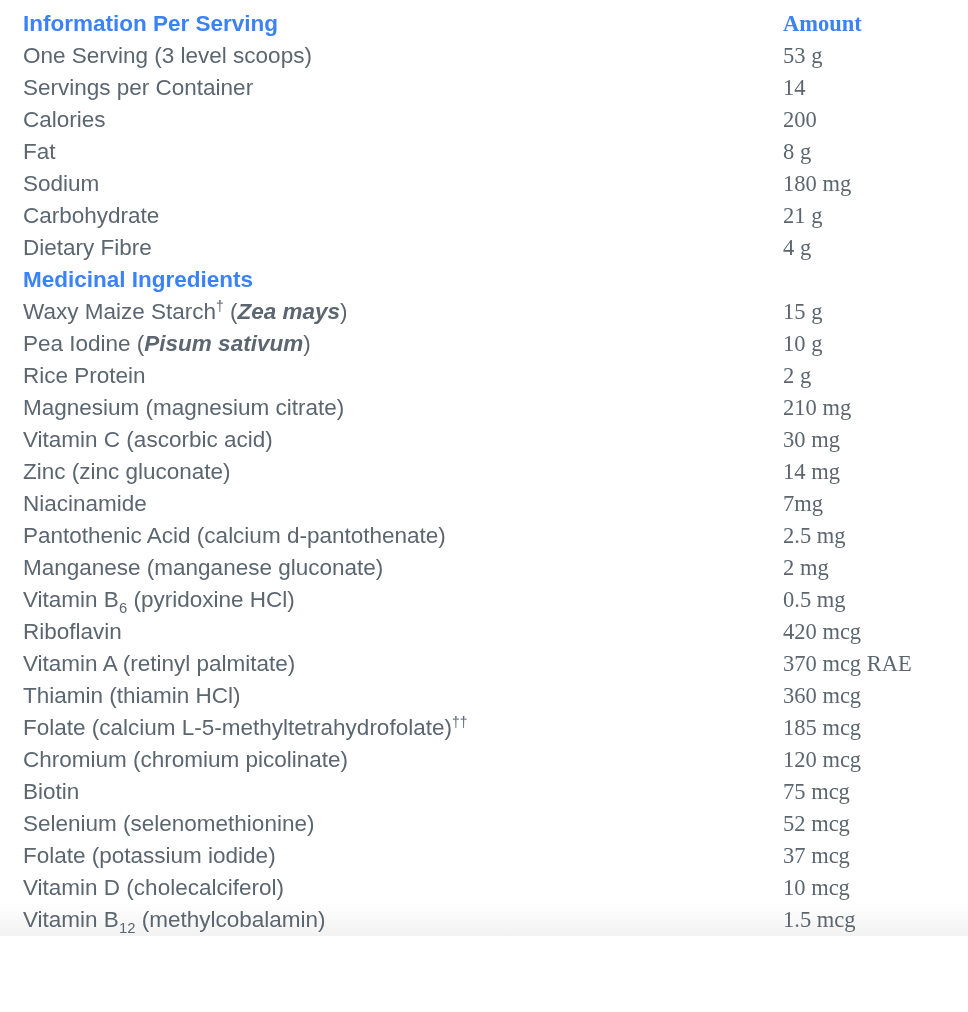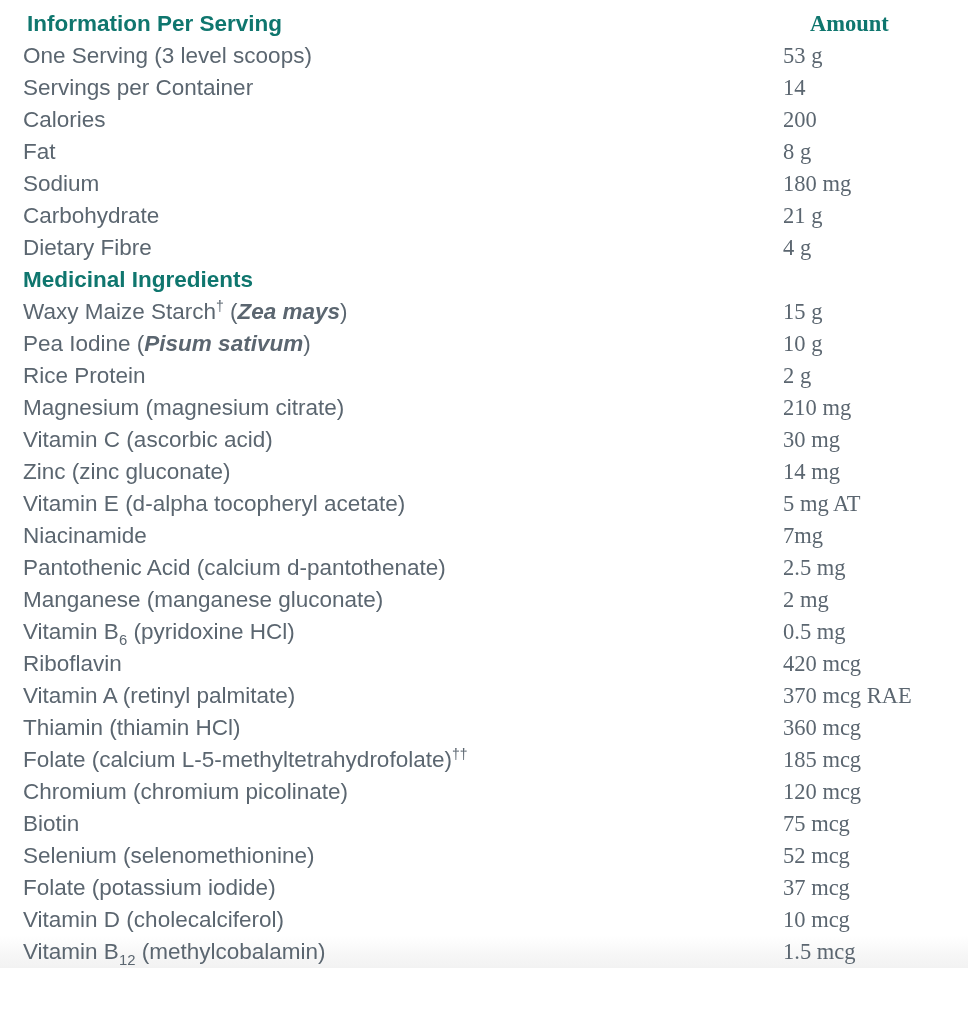--- a/index.html
+++ b/index.html
@@ -43,25 +43,24 @@
   }
 
   td.cell-label { padding-left: 23px; }
   td.cell-amount { padding-left: 0px; font-family: Liberation Serif, serif; }
 
   
   tr.section-row td.cell {
     font-weight: bold;
   }
   tr.section-main td.cell {
-    color: #0f766e;
-    padding-left: 27px;
+    color: #3b82f6;
   }
   tr.section-sub td.cell-label {
-    color: #0f766e;
+    color: #3b82f6;
   }
 
   
   tr.row-shaded td.cell {
     background: linear-gradient(to bottom, #ffffff 0%, #f7f7f7 55%, #f2f2f2 100%);
   }
 
   .latin { font-style: italic; font-weight: bold; }
 
   sup.mark {
@@ -145,24 +144,20 @@
         </tr>
         <tr class="nut-row">
           <td class="cell cell-label"><span>Vitamin C (ascorbic acid)</span></td>
           <td class="cell cell-amount">30 mg</td>
         </tr>
         <tr class="nut-row">
           <td class="cell cell-label"><span>Zinc (zinc gluconate)</span></td>
           <td class="cell cell-amount">14 mg</td>
         </tr>
         <tr class="nut-row">
-          <td class="cell cell-label"><span>Vitamin E (d-alpha tocopheryl acetate)</span></td>
-          <td class="cell cell-amount">5 mg AT</td>
-        </tr>
-        <tr class="nut-row">
           <td class="cell cell-label"><span>Niacinamide</span></td>
           <td class="cell cell-amount">7mg</td>
         </tr>
         <tr class="nut-row">
           <td class="cell cell-label"><span>Pantothenic Acid (calcium d-pantothenate)</span></td>
           <td class="cell cell-amount">2.5 mg</td>
         </tr>
         <tr class="nut-row">
           <td class="cell cell-label"><span>Manganese (manganese gluconate)</span></td>
           <td class="cell cell-amount">2 mg</td>

